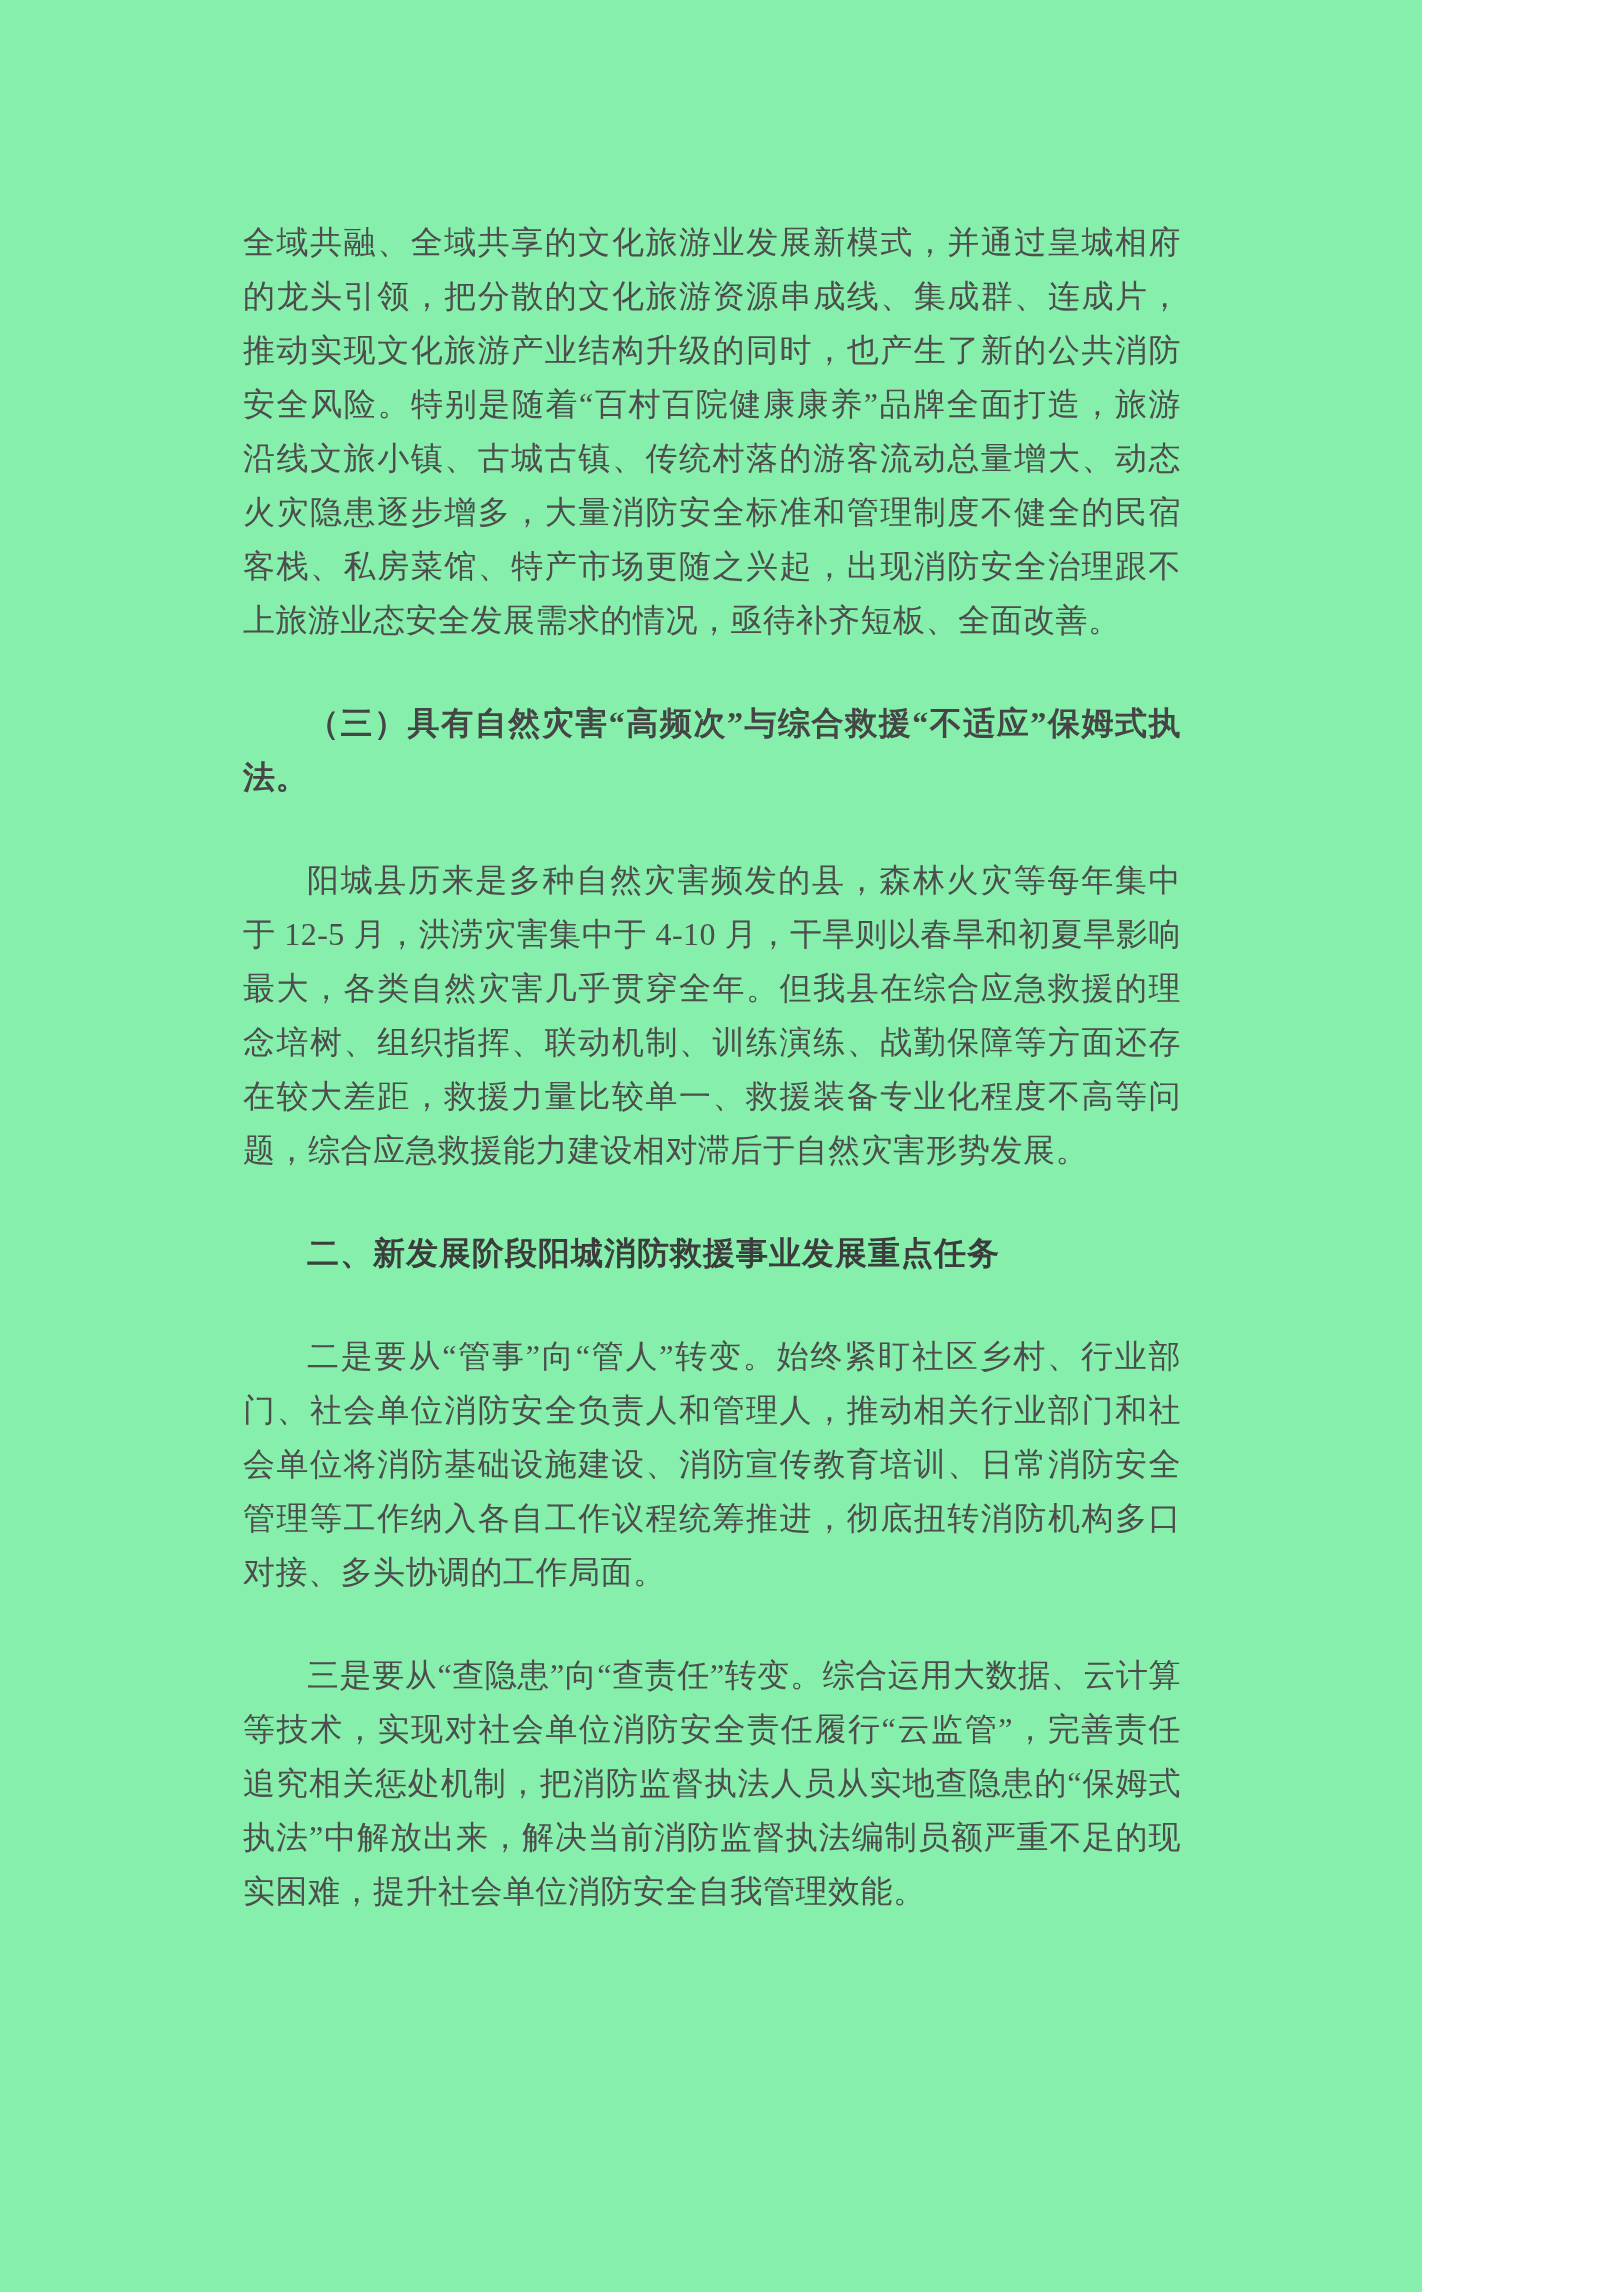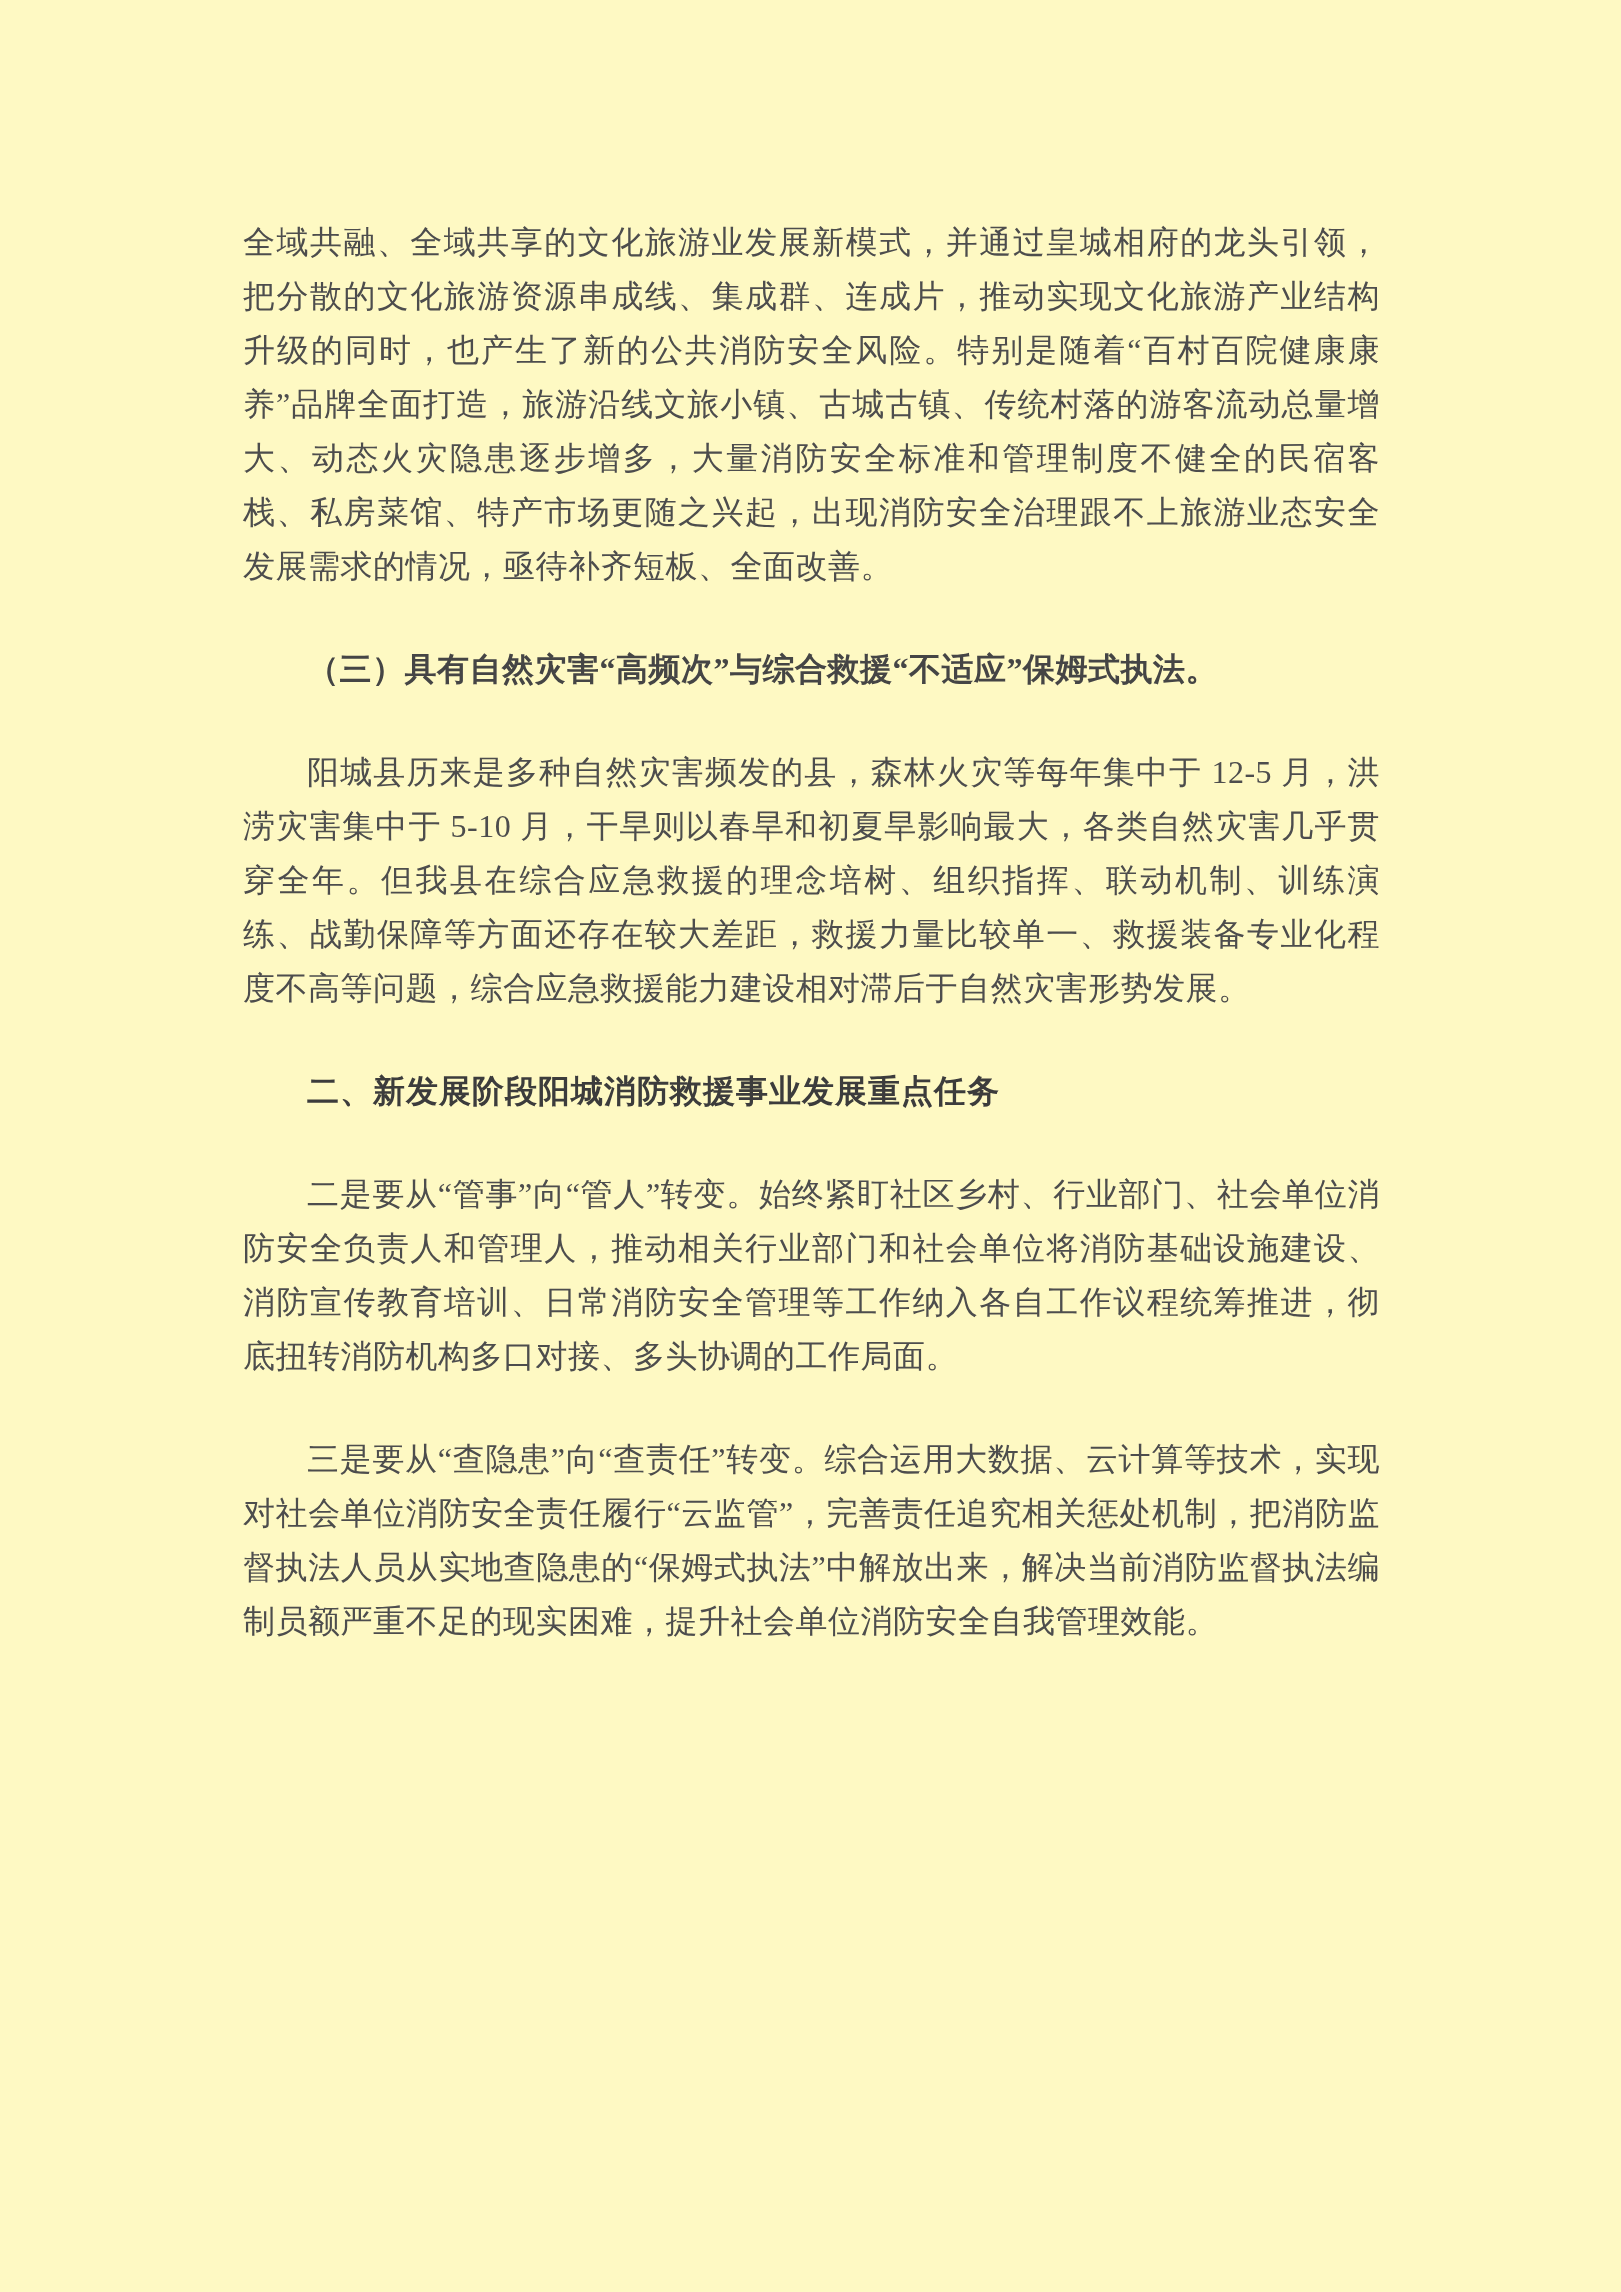--- a/index.html
+++ b/index.html
@@ -8,24 +8,24 @@
     background: #ffffff;
   }
   body {
     width: 1621px;
     height: 2293px;
     overflow: hidden;
     font-family: "Liberation Serif", serif;
   }
   .page {
     box-sizing: border-box;
-    width: 1621px;
+    width: 1422px;
     height: 2293px;
     padding: 215px 241px 0 243px;
-    background: #fef9c3;
+    background: #86efac;
   }
   .para, .sub-heading, .main-heading {
     margin: 49px 0 0 0;
     font-size: 32px;
     line-height: 54px;
     text-align: justify;
     letter-spacing: 0.5px;
     word-break: break-all;
   }
   .para {
@@ -53,21 +53,21 @@
 </style>
 </head>
 <body>
 
 <main class="page">
 
   <p class="para no-indent">全域共融、全域共享的文化旅游业发展新模式，并通过皇城相府的龙头引领，把分散的文化旅游资源串成线、集成群、连成片，推动实现文化旅游产业结构升级的同时，也产生了新的公共消防安全风险。特别是随着“百村百院健康康养”品牌全面打造，旅游沿线文旅小镇、古城古镇、传统村落的游客流动总量增大、动态火灾隐患逐步增多，大量消防安全标准和管理制度不健全的民宿客栈、私房菜馆、特产市场更随之兴起，出现消防安全治理跟不上旅游业态安全发展需求的情况，亟待补齐短板、全面改善。</p>
 
   <h3 class="sub-heading">（三）具有自然灾害“高频次”与综合救援“不适应”保姆式执法。</h3>
 
-  <p class="para">阳城县历来是多种自然灾害频发的县，森林火灾等每年集中于 12-5 月，洪涝灾害集中于 5-10 月，干旱则以春旱和初夏旱影响最大，各类自然灾害几乎贯穿全年。但我县在综合应急救援的理念培树、组织指挥、联动机制、训练演练、战勤保障等方面还存在较大差距，救援力量比较单一、救援装备专业化程度不高等问题，综合应急救援能力建设相对滞后于自然灾害形势发展。</p>
+  <p class="para">阳城县历来是多种自然灾害频发的县，森林火灾等每年集中于 12-5 月，洪涝灾害集中于 4-10 月，干旱则以春旱和初夏旱影响最大，各类自然灾害几乎贯穿全年。但我县在综合应急救援的理念培树、组织指挥、联动机制、训练演练、战勤保障等方面还存在较大差距，救援力量比较单一、救援装备专业化程度不高等问题，综合应急救援能力建设相对滞后于自然灾害形势发展。</p>
 
   <h2 class="main-heading">二、新发展阶段阳城消防救援事业发展重点任务</h2>
 
 
 
   <p class="para">二是要从“管事”向“管人”转变。始终紧盯社区乡村、行业部门、社会单位消防安全负责人和管理人，推动相关行业部门和社会单位将消防基础设施建设、消防宣传教育培训、日常消防安全管理等工作纳入各自工作议程统筹推进，彻底扭转消防机构多口对接、多头协调的工作局面。</p>
 
   <p class="para">三是要从“查隐患”向“查责任”转变。综合运用大数据、云计算等技术，实现对社会单位消防安全责任履行“云监管”，完善责任追究相关惩处机制，把消防监督执法人员从实地查隐患的“保姆式执法”中解放出来，解决当前消防监督执法编制员额严重不足的现实困难，提升社会单位消防安全自我管理效能。</p>
 
 </main>

